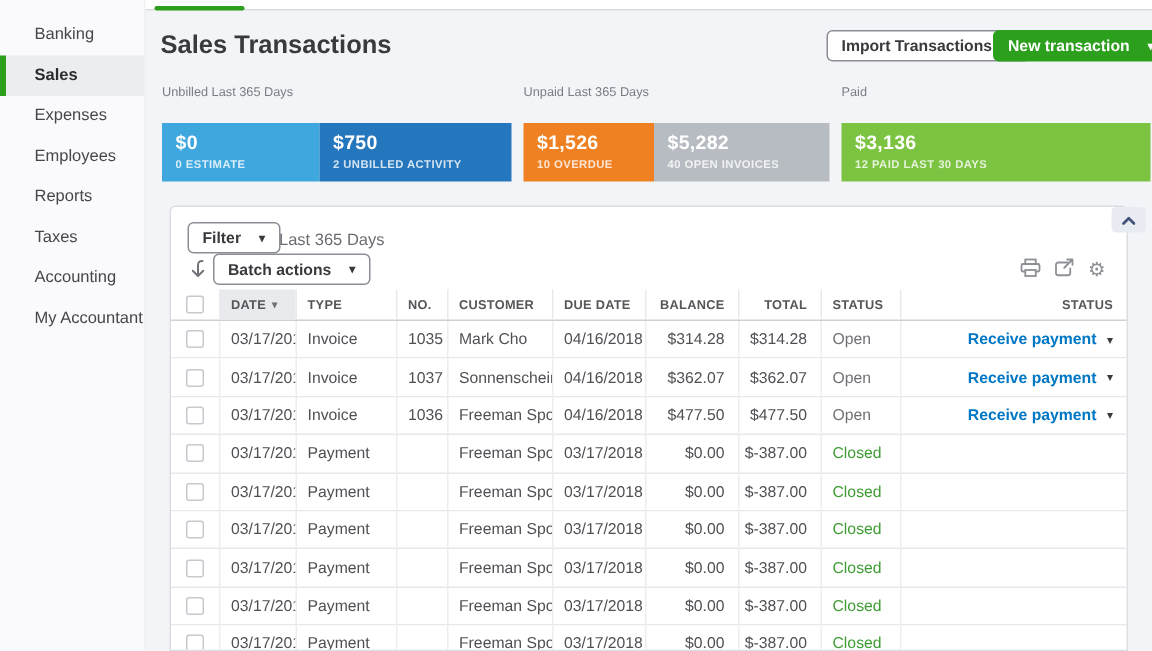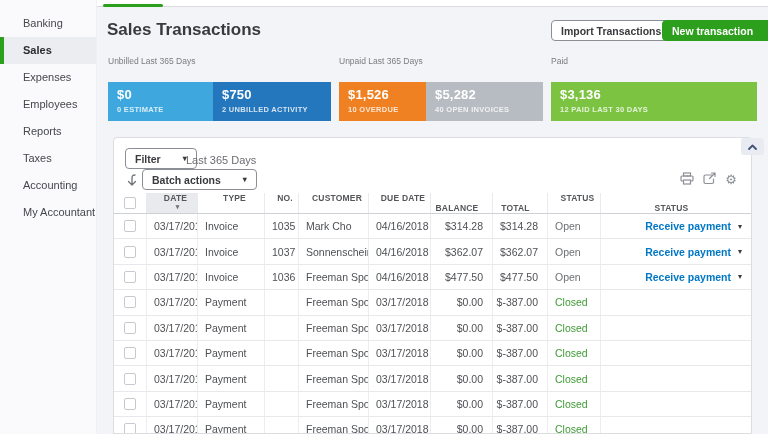--- a/index.html
+++ b/index.html
@@ -17,21 +17,21 @@
 
   
   .main { position: absolute; left: 97px; top: 0; right: 0; bottom: 0; background: #F3F4F7; }
   .tabbar { position: absolute; left: 0; top: 0; right: 0; height: 7px; background: #FFFFFF;
             border-bottom: 1px solid #D9DBDF; }
   .tab-underline { position: absolute; left: 6px; bottom: -1px; width: 60px; height: 3px;
                    background: #2CA01C; border-radius: 2px; }
 
   .page-title { position: absolute; left: 10px; top: 20px; font-size: 17px; font-weight: bold; color: #393A3D; }
 
-  .btn { display: inline-flex; align-items: center; gap: 22px; background: #fff;
+  .btn { display: inline-flex; align-items: center; gap: 12px; background: #fff;
          border: 1px solid #8B8E94; border-radius: 4px; font-size: 10.5px; font-weight: bold;
          color: #393A3D; height: 21px; padding: 0 9px; cursor: pointer; white-space: nowrap; }
   .btn .caret { font-size: 8px; color: #393A3D; line-height: 1; }
   .btn-green { background: #2CA01C; border-color: #2CA01C; color: #fff; }
   .btn-green .caret { color: #fff; }
   .import-btn { position: absolute; left: 454px; top: 20px; }
   .new-btn { position: absolute; left: 565px; top: 20px; }
 
   
   .money-bar { position: absolute; left: 11px; top: 56px; width: 638px; display: flex; gap: 8px; }
@@ -57,21 +57,21 @@
   .tool-icons .ticon { cursor: pointer; color: #8D9096; font-size: 13px; line-height: 1; }
 
   .grid-row { display: grid; grid-template-columns: 32px 51px 67px 34px 70px 62px 62px 55px 53px 1fr; }
   .thead { position: absolute; left: 0; top: 55px; right: 0; height: 21px;
            border-bottom: 1px solid #CDD0D4; }
   .thead .hcell { display: flex; align-items: center; height: 100%; font-size: 8.5px; font-weight: bold;
                   color: #54565A; letter-spacing: .2px; padding-left: 7px; white-space: nowrap; }
   .thead .hcell.right { justify-content: flex-end; padding-right: 9px; padding-left: 0; }
   .thead .hcell.sorted { background: #E9EAEE; }
   .thead .hcell .sort-caret { font-size: 7px; color: #6E7074; margin-left: 4px; }
-  .hcell + .hcell { border-left: 1px solid #E8EAEC; flex-direction: column; }
+  .hcell + .hcell { border-left: 1px solid #E8EAEC; }
 
   .tbody { position: absolute; left: 0; top: 76px; right: 0; bottom: 0; overflow: hidden; }
   .trow { height: 25.4px; border-bottom: 1px solid #E6E8EB; background: #fff; cursor: pointer; }
   .tcell { display: flex; align-items: center; height: 100%; font-size: 10.5px; color: #4E5054;
            padding-left: 7px; white-space: nowrap; overflow: hidden; }
   .tcell + .tcell { border-left: 1px solid #ECEDEF; }
   .tcell.right { justify-content: flex-end; padding-right: 9px; padding-left: 0; }
   .tcell.c-customer { text-overflow: clip; }
   .checkbox { width: 12px; height: 12px; border: 1px solid #C6C9CE; border-radius: 2px;
               background: #fff; margin: 0 auto; cursor: pointer; }
@@ -113,21 +113,21 @@
   </div>
 
   <div class="money-bar">
       <div class="mgroup">
         <div class="mglabel">Unbilled Last 365 Days</div>
         <div class="msegs">
           <div class="seg" style="width: 105px; background: rgb(61, 167, 222);">
             <div class="amt">$0</div>
             <div class="cap">0 ESTIMATE</div>
           </div>
-          <div class="seg" style="width: 118px; background: rgb(37, 119, 189);">
+          <div class="seg" style="width: 128px; background: rgb(37, 119, 189);">
             <div class="amt">$750</div>
             <div class="cap">2 UNBILLED ACTIVITY</div>
           </div>
         </div>
       </div>
       <div class="mgroup">
         <div class="mglabel">Unpaid Last 365 Days</div>
         <div class="msegs">
           <div class="seg" style="width: 87px; background: rgb(239, 129, 34);">
             <div class="amt">$1,526</div>

